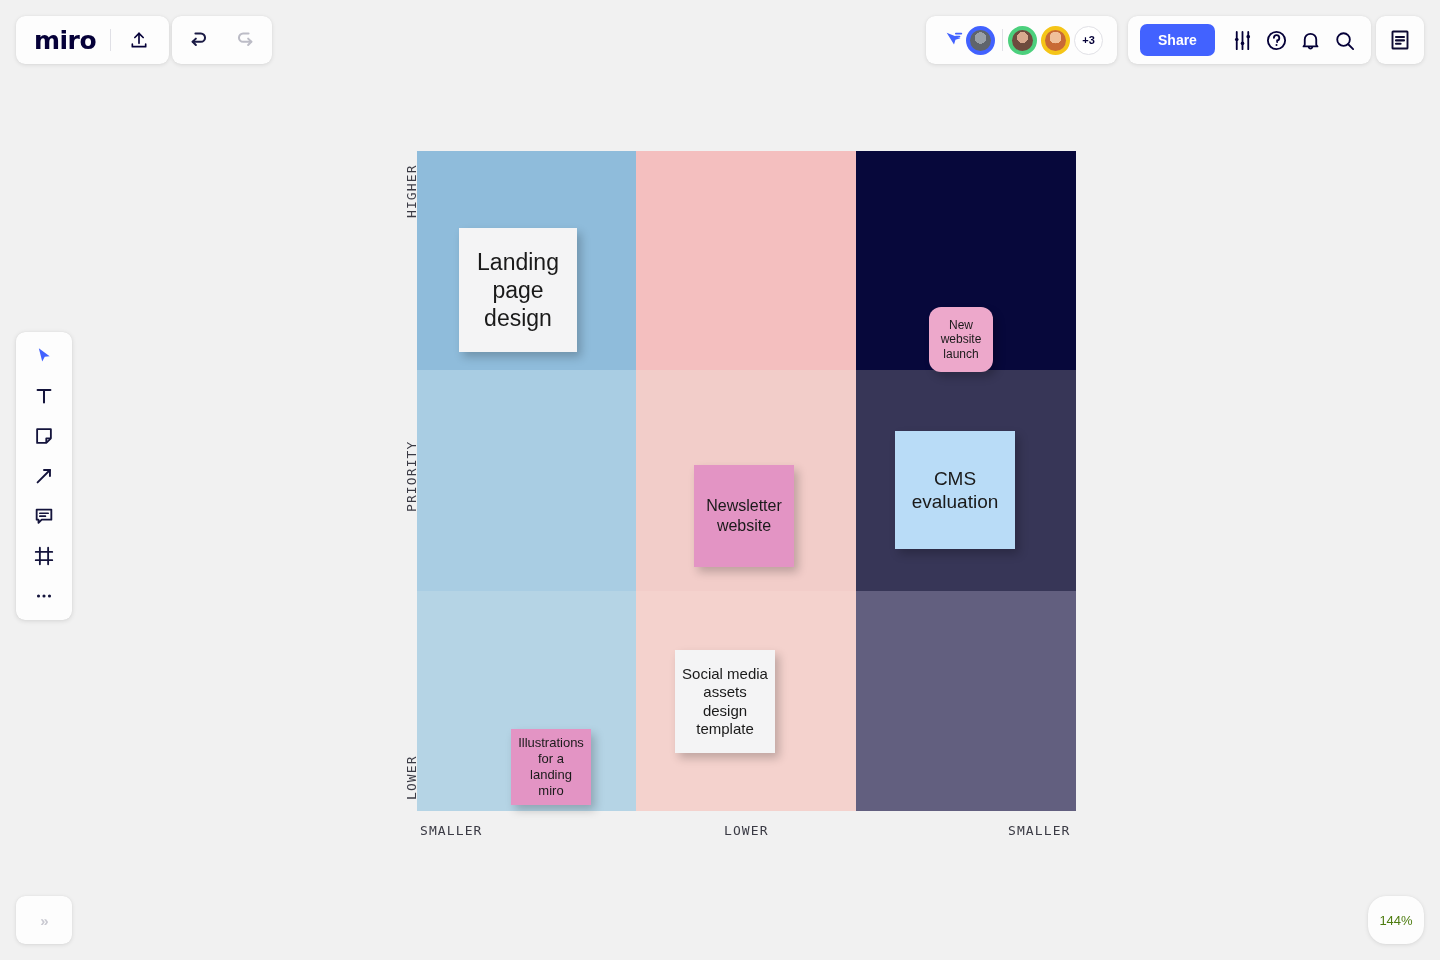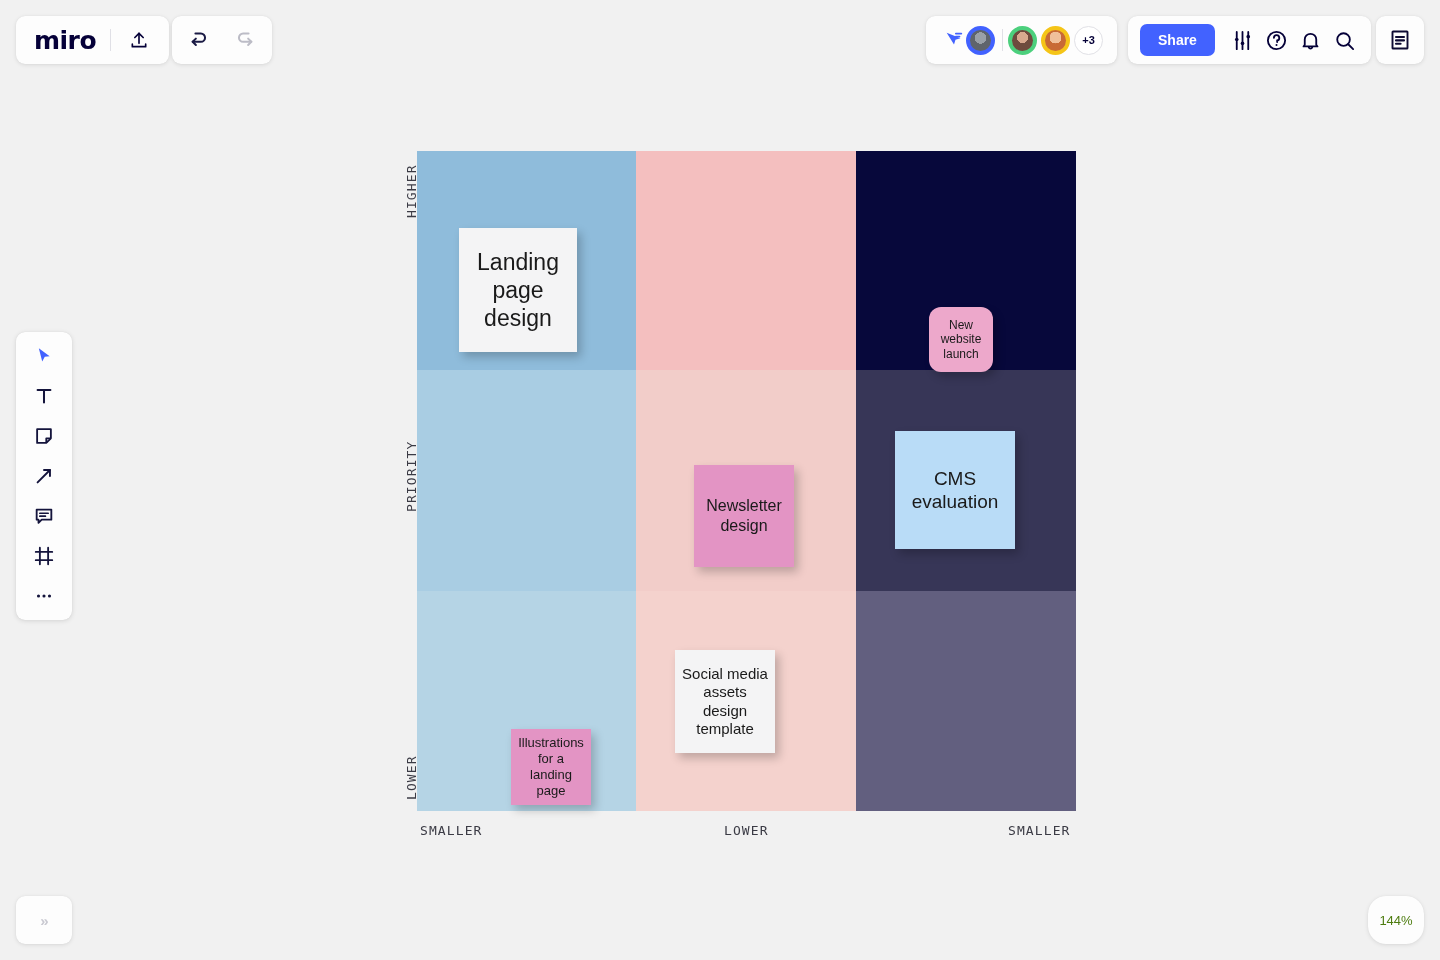--- a/index.html
+++ b/index.html
@@ -288,27 +288,27 @@
     </div>
 
   <div id="stickies-layer">
       <div class="sticky" style="left: 459px; top: 191px; width: 118px; height: 124px; background: rgb(244, 244, 245); font-size: 23px;">
         <span style="padding: 0px 6px;">Landing page design</span>
       </div>
       <div class="sticky" style="left: 929px; top: 270px; width: 64px; height: 65px; background: rgb(237, 168, 203); font-size: 12px; border-radius: 12px;">
         <span style="padding: 0px 6px;">New website launch</span>
       </div>
       <div class="sticky" style="left: 694px; top: 428px; width: 100px; height: 102px; background: rgb(227, 148, 196); font-size: 16px;">
-        <span style="padding: 0px 6px;">Newsletter design</span>
+        <span style="padding: 0px 6px;">Newsletter website</span>
       </div>
       <div class="sticky" style="left: 895px; top: 394px; width: 120px; height: 118px; background: rgb(185, 220, 247); font-size: 19px;">
         <span style="padding: 0px 6px;">CMS evaluation</span>
       </div>
       <div class="sticky" style="left: 511px; top: 692px; width: 80px; height: 76px; background: rgb(227, 148, 196); font-size: 13px;">
-        <span style="padding: 0px 6px;">Illustrations for a landing page</span>
+        <span style="padding: 0px 6px;">Illustrations for a landing miro</span>
       </div>
       <div class="sticky" style="left: 675px; top: 613px; width: 100px; height: 103px; background: rgb(244, 244, 245); font-size: 15px;">
         <span style="padding: 0px 6px;">Social media assets design template</span>
       </div>
     </div>
 
   <div id="expand-btn">»</div>
   <div id="zoom-badge">144%</div>
 
 </div>

